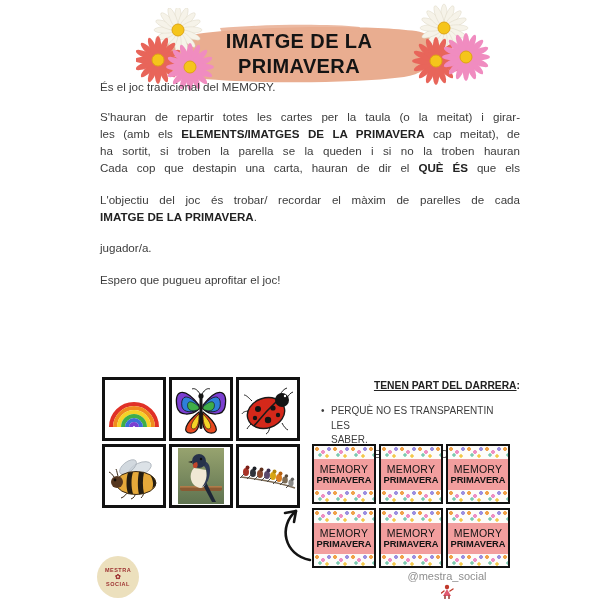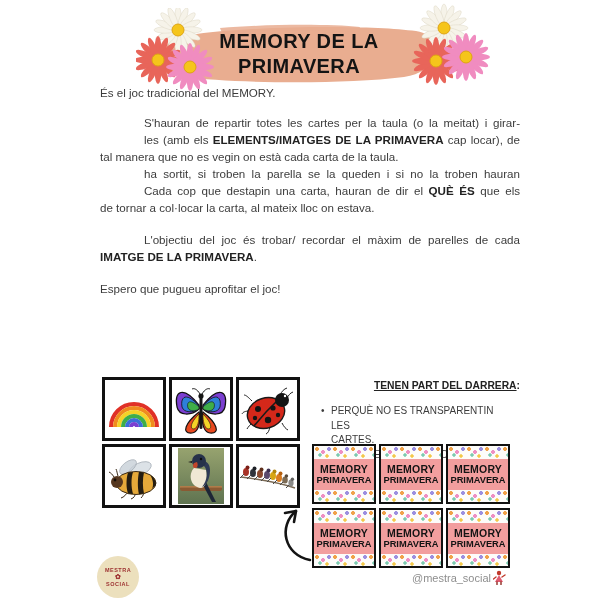--- a/index.html
+++ b/index.html
@@ -8,26 +8,26 @@
   .abs{position:absolute;}
 
   
   #banner{left:160px;top:22px;width:278px;height:64px;}
   #banner svg{position:absolute;left:0;top:0;}
   #title{position:absolute;left:0;top:7px;width:278px;text-align:center;
          font-weight:800;font-size:20px;line-height:25px;color:#141414;letter-spacing:.4px;}
   .flowers{pointer-events:none;}
 
   
-  #bodytext{left:100px;top:84px;width:420px;font-size:11.6px;line-height:17px;color:#3c3c3c;}
+  #bodytext{left:100px;top:78px;width:420px;font-size:11.6px;line-height:17px;color:#3c3c3c;}
   .tblock{margin:0 0 13px 0;}
   .tblock.m15{margin-bottom:15px;}
   .tblock.m14{margin-bottom:14px;}
   .line{display:block;white-space:nowrap;}
-  .line.jl{white-space:normal;text-align:justify;text-align-last:justify;margin-left:44px;}
+  .line.jl{white-space:normal;text-align:justify;text-align-last:justify;}
   .line b{font-weight:700;color:#222;}
 
   
   #frontgrid{left:102px;top:377px;display:grid;grid-template-columns:repeat(3,64px);
              grid-auto-rows:64px;gap:3px;}
   .fcard{background:#fff;border:3px solid #111;box-sizing:border-box;display:flex;
          align-items:center;justify-content:center;overflow:hidden;}
   .fcard svg{display:block;}
 
   
@@ -47,43 +47,43 @@
     background-color:#fdfcfa;
     background-image:
       radial-gradient(circle at 3px 3px,  #f0a24a 1.6px, transparent 2.2px),
       radial-gradient(circle at 9px 6px,  #ee8fc3 1.6px, transparent 2.2px),
       radial-gradient(circle at 15px 3px, #9c8fe0 1.6px, transparent 2.2px),
       radial-gradient(circle at 6px 9px,  #7cc9b0 1.4px, transparent 2.0px),
       radial-gradient(circle at 13px 10px,#f3c84a 1.4px, transparent 2.0px);
     background-size:18px 12px;}
   .band{height:31px;background:#f29e9e;display:flex;flex-direction:column;
         align-items:center;justify-content:center;}
-  .band .l1{font-weight:700;font-size:10.5px;line-height:12px;color:#141414;letter-spacing:.2px;}
+  .band .l1{font-weight:400;font-size:10.5px;line-height:12px;color:#141414;letter-spacing:.2px;}
   .band .l2{font-weight:800;font-size:9.3px;line-height:11px;color:#141414;}
 
   
   #handle{left:388px;top:570px;width:118px;text-align:right;font-size:11px;color:#8e8e8e;
-          display:flex;align-items:center;justify-content:flex-end;gap:2px;}
+          display:flex;align-items:center;justify-content:flex-end;gap:2px;flex-direction:column;}
   #badge{left:97px;top:556px;width:42px;height:42px;border-radius:50%;background:#ece0bd;
          display:flex;flex-direction:column;align-items:center;justify-content:center;
          color:#9c2f2f;font-weight:800;text-align:center;}
   #badge .bl{font-size:5.5px;line-height:6px;letter-spacing:.5px;}
   #badge .bi{font-size:7px;line-height:8px;}
 </style>
 </head>
 <body>
 
 <div class="abs" id="banner">
   <svg width="278" height="64" viewBox="0 0 278 64">
     <path d="M 20 15 C 70 4 205 2 256 9 C 272 12 276 21 266 30 C 274 40 268 51 244 55
              C 180 63 72 61 24 55 C 5 51 3 41 12 32 C 3 24 7 18 20 15 Z" fill="#e9ad90"></path>
     <path d="M 60 6 C 110 2 170 2 200 5 L 198 10 C 150 7 100 8 62 11 Z" fill="#e9ad90" opacity="0.85"></path>
   </svg>
   <div id="title">
-    <div>MEMORY DE LA</div>
+    <div>IMATGE DE LA</div>
     <div>PRIMAVERA</div>
   </div>
 </div>
 
 <svg class="abs flowers" style="left:136px;top:8px;" width="80" height="84" viewBox="0 0 80 84">
   <defs>
     <g id="daisy">
       <g id="petals">
         <ellipse cx="0" cy="-13" rx="3.2" ry="11"></ellipse>
         <ellipse cx="0" cy="-13" rx="3.2" ry="11" transform="rotate(22.5)"></ellipse>
@@ -115,31 +115,30 @@
   <use href="#daisy" x="28" y="58" fill="#e8655a"></use>
   <use href="#daisy" x="58" y="54" fill="#f08cc0"></use>
 </svg>
 
 <div class="abs" id="bodytext">
     <div class="tblock ">
       <span class="line"><span>És el joc tradicional del MEMORY.</span></span>
     </div>
     <div class="tblock m15">
       <span class="line jl"><span>S'hauran de repartir totes les cartes per la taula (o la meitat) i girar-</span></span>
-      <span class="line jl"><span>les (amb els </span><b>ELEMENTS/IMATGES DE LA PRIMAVERA</b><span> cap locar), de</span></span>
-      <span class="line"><span>tal manera que no es vegin on està cada carta de la taula.</span></span>
+      <span class="line jl"><span>les (amb els </span><b>ELEMENTS/IMATGES DE LA PRIMAVERA</b><span> cap meitat), de</span></span>
       <span class="line jl"><span>ha sortit, si troben la parella se la queden i si no la troben hauran</span></span>
       <span class="line jl"><span>Cada cop que destapin una carta, hauran de dir el </span><b>QUÈ ÉS</b><span> que els</span></span>
-      <span class="line"><span>de tornar a col·locar la carta, al mateix lloc on estava.</span></span>
     </div>
     <div class="tblock m14">
       <span class="line jl"><span>L'objectiu del joc és trobar/ recordar el màxim de parelles de cada</span></span>
       <span class="line"><b>IMATGE DE LA PRIMAVERA</b><span>.</span></span>
     </div>
     <div class="tblock m15">
+      <span class="line"><span>jugador/a.</span></span>
     </div>
     <div class="tblock ">
       <span class="line"><span>Espero que pugueu aprofitar el joc!</span></span>
     </div>
   </div>
 
 <div class="abs" id="frontgrid">
 
   <div class="fcard">
     <svg width="52" height="40" viewBox="0 0 52 40">
@@ -280,21 +279,21 @@
       </g>
     </svg>
   </div>
 </div>
 
 <div class="abs" id="backinfo">
   <h3><span class="u">TENEN PART DEL DARRERA</span><span>:</span></h3>
   <ul id="bullets">
       <li>
         <div>PERQUÈ NO ES TRANSPARENTIN LES</div>
-        <div>CARTES.</div>
+        <div>SABER.</div>
       </li>
       <li>
         <div>PER SABER DE QUIN JOC SÓN (si es perden)</div>
       </li>
     </ul>
 </div>
 
 <div class="abs" id="backgrid">
     <div class="bcard">
       <div class="confetti"></div>

